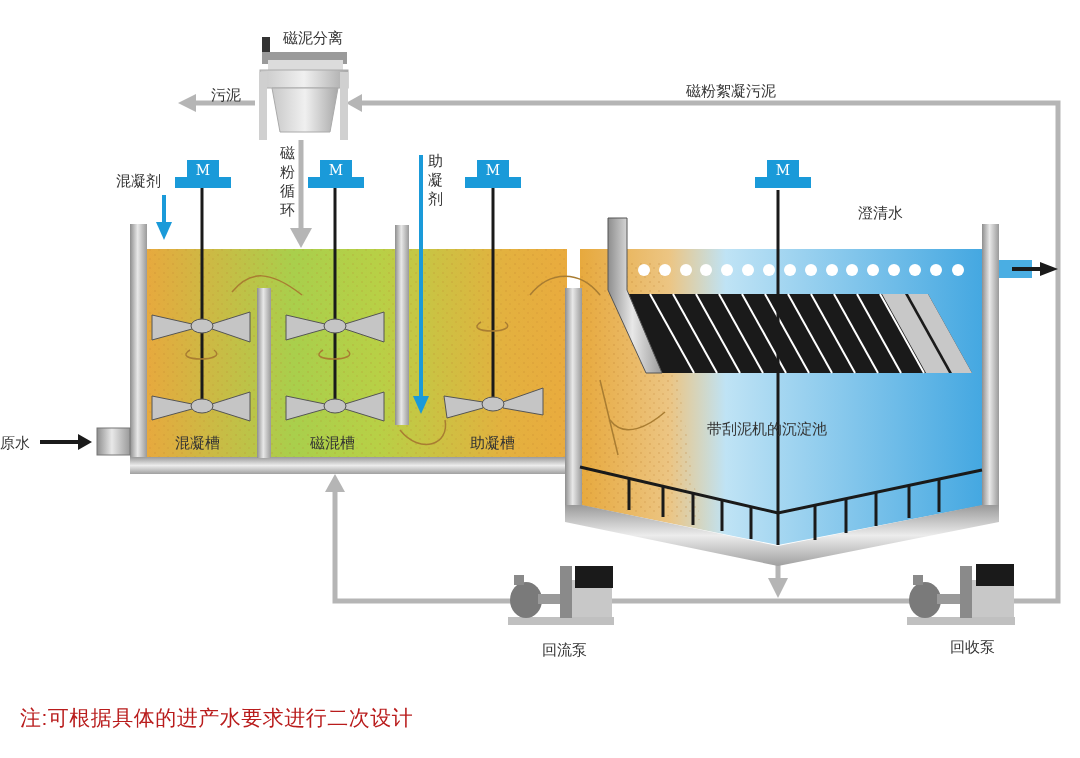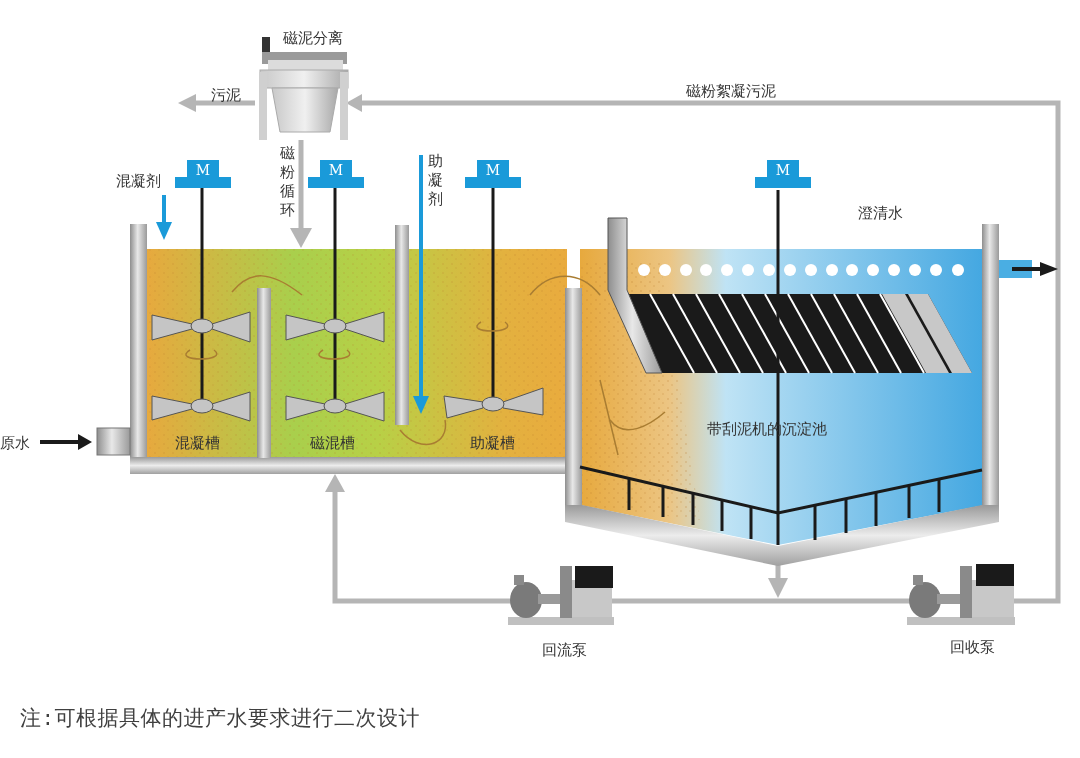--- a/index.html
+++ b/index.html
@@ -1,21 +1,21 @@
 <!DOCTYPE html>
 <html><head>
 <meta charset="utf-8">
 <style>
   html,body{margin:0;padding:0;background:#ffffff;}
   body{width:1080px;height:758px;overflow:hidden;position:relative;font-family:"DejaVu Sans",sans-serif;}
   #diagram{position:absolute;left:0;top:0;width:1080px;height:758px;}
   .lbl{font-family:"DejaVu Sans",sans-serif;font-size:15px;fill:#333;}
   .lblv{font-family:"DejaVu Sans",sans-serif;font-size:15px;fill:#333;}
   .mtext{font-family:"DejaVu Serif",serif;font-size:14px;fill:#ffffff;}
-  #note{position:absolute;left:20px;top:704px;font-size:21px;color:#404040;font-family:Liberation Mono, monospace;letter-spacing:0.5px;}
+  #note{position:absolute;left:20px;top:704px;font-size:21px;color:#b91c1c;font-family:Liberation Sans, sans-serif;letter-spacing:0.5px;}
 </style>
 </head>
 <body>
 
 <svg id="diagram" viewBox="0 0 1080 758" xmlns="http://www.w3.org/2000/svg">
   <defs>
     <linearGradient id="gLeft" x1="0" y1="0" x2="1" y2="0">
       <stop offset="0" stop-color="#e7a93e"></stop>
       <stop offset="0.35" stop-color="#a9cf4c"></stop>
       <stop offset="0.55" stop-color="#b8d046"></stop>

